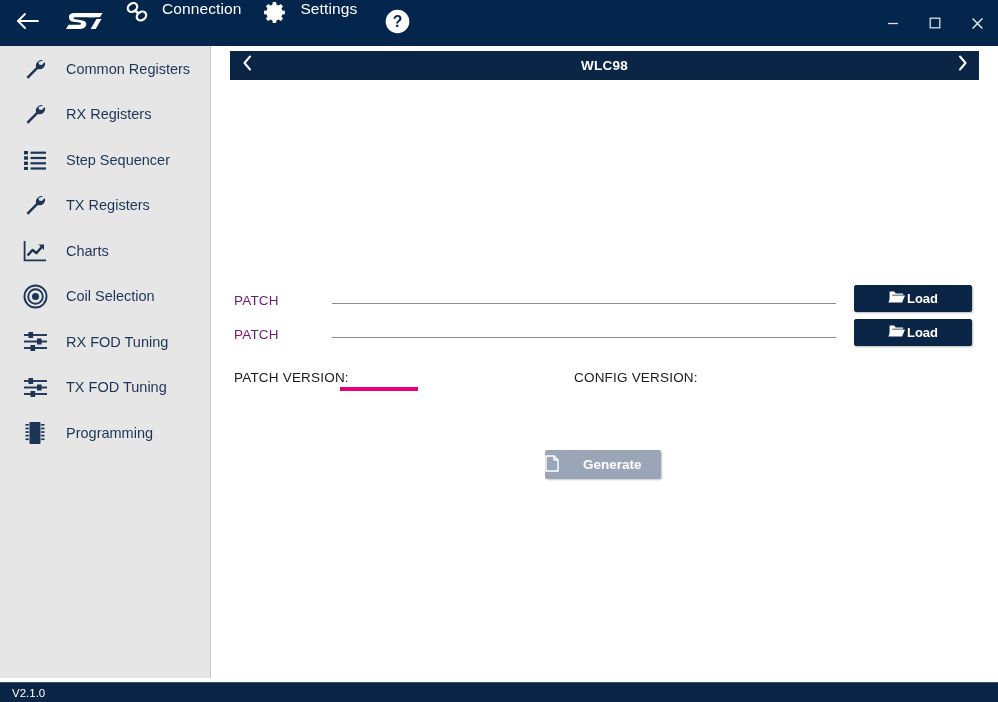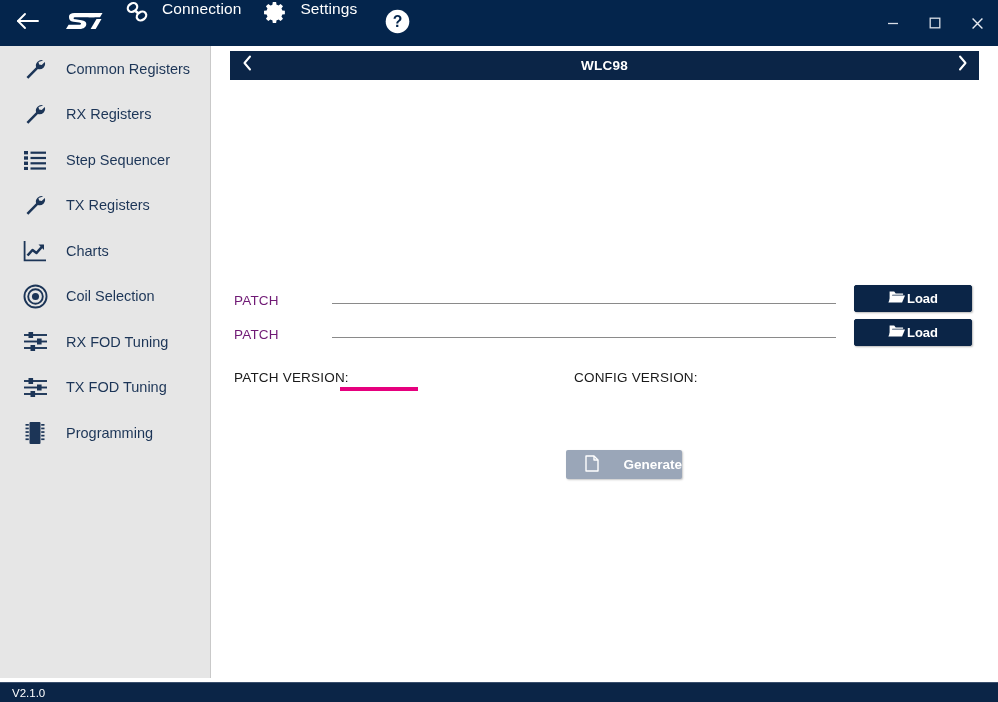--- a/index.html
+++ b/index.html
@@ -166,24 +166,23 @@
     position: absolute;
     left: 545px; top: 450px;
     width: 116px; height: 29px;
     background: #9aa6b8;
     border: none;
     border-radius: 2px;
     color: #ffffff;
     font-family: "Liberation Sans", sans-serif;
     font-size: 13.5px;
     font-weight: bold;
-    display: flex; align-items: center; justify-content: flex-end;
+    display: flex; align-items: center; justify-content: flex-start;
     gap: 24px;
     box-shadow: 1px 1px 2px rgba(0,0,0,.22);
-    margin-left: 21px;
   }
 
   
   .statusbar {
     position: absolute; left: 0; bottom: 0;
     width: 998px; height: 20px;
     background: #0b2547;
     border-top: 1px solid #3a4f6d;
     display: flex; align-items: center;
     color: #ffffff;

